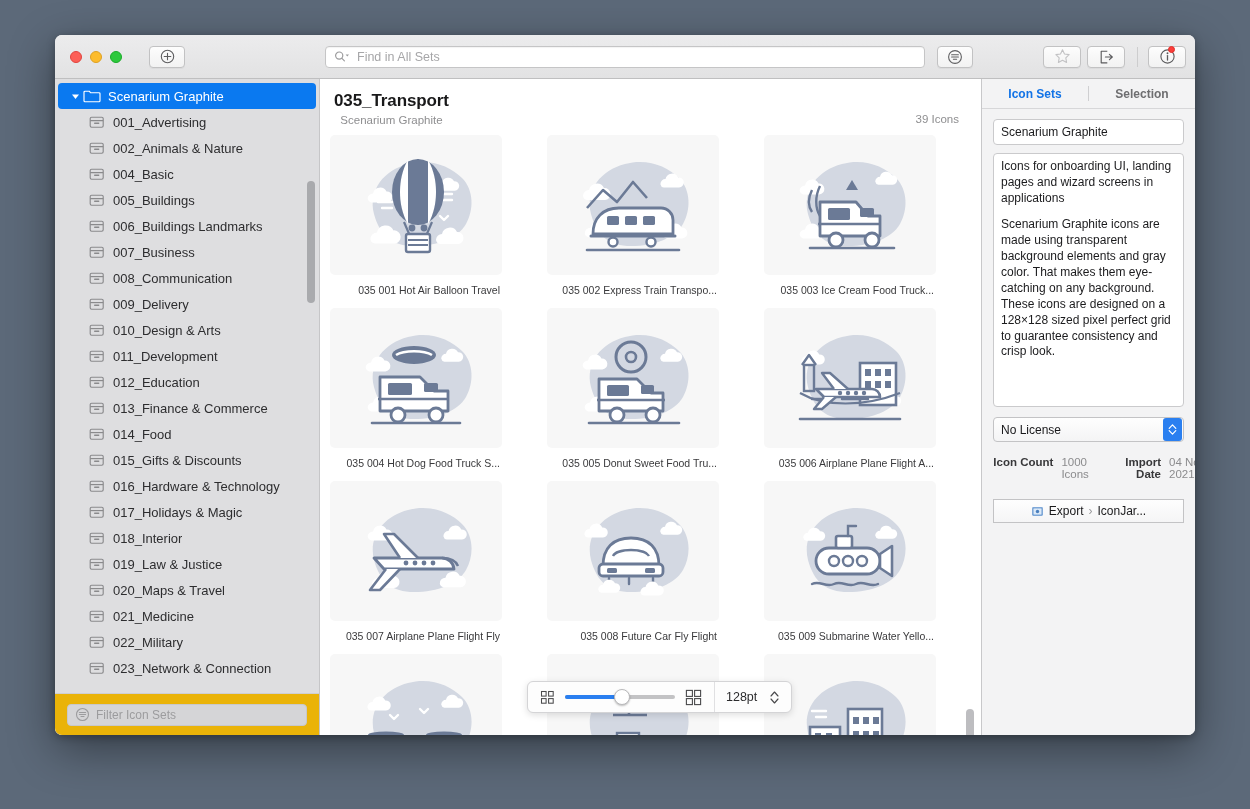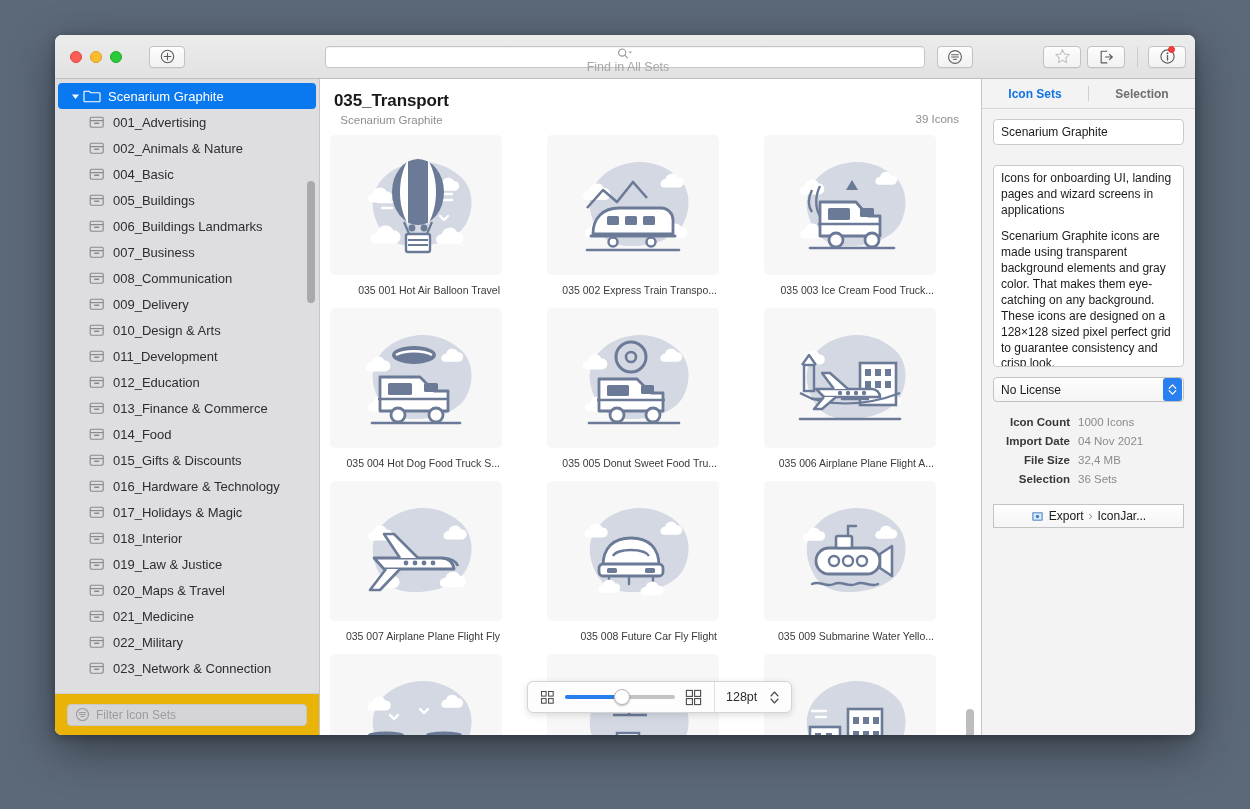--- a/index.html
+++ b/index.html
@@ -44,21 +44,20 @@
     box-shadow: 0 1px 0 rgba(0,0,0,0.04);
   }
   #add-btn { margin-left: 27px; width: 36px; }
 
   #search-wrap { position: absolute; left: 270px; width: 600px; }
   #search-field {
     height: 22px; width: 600px;
     background: #fff; border: 1px solid #c5c5c6; border-radius: 4px;
     display: flex; align-items: center; padding: 0 8px;
     box-shadow: inset 0 1px 1px rgba(0,0,0,0.05);
-    flex-direction: column;
   }
   #search-field .ph { font-size: 12.5px; color: #a6a6a8; margin-left: 6px; }
 
   #filter-btn { position: absolute; left: 882px; width: 34px; }
   #star-btn   { position: absolute; left: 988px; width: 38px; }
   #export-btn { position: absolute; left: 1032px; width: 38px; }
   #sep-tb { position: absolute; left: 1082px; width: 1px; height: 20px; background: #cdcdce; }
   #info-btn   { position: absolute; left: 1093px; width: 38px; }
   #info-dot {
     position: absolute; top: -2px; right: 1px;
@@ -185,38 +184,38 @@
   .insp-tab { flex: 1; text-align: center; font-size: 12px; color: #6e6e70; font-weight: bold; }
   .insp-tab.active { color: #1273e6; }
   #tab-div { width: 1px; height: 15px; background: #cfcfd1; }
 
   #insp-body { padding: 10px 11px; display: flex; flex-direction: column; }
   .insp-field {
     background: #fff; border: 1px solid #cacacc; border-radius: 4px;
     font-size: 12px; color: #1b1b1d; padding: 5px 7px;
   }
   #insp-name { height: 26px; display: flex; align-items: center; }
-  #insp-desc { margin-top: 20px; height: 202px; line-height: 1.33; overflow: hidden; }
+  #insp-desc { margin-top: 8px; height: 254px; line-height: 1.33; overflow: hidden; }
   #insp-desc p + p { margin-top: 10px; }
 
   #license {
     margin-top: 10px; height: 25px;
     background: linear-gradient(to bottom,#fefefe,#f4f4f5);
     border: 1px solid #c3c3c5; border-radius: 4px;
     display: flex; align-items: center; justify-content: space-between;
     font-size: 12px; color: #19191b; padding-left: 7px;
   }
   #license-arrows {
     width: 19px; height: 23px; margin: 0 1px 0 0;
     background: #2a7ff0; border-radius: 3px;
     display: flex; align-items: center; justify-content: center;
     flex-direction: column; color: #fff;
   }
 
-  #meta { margin-top: 14px; display: flex; flex-direction: column; gap: 7px; }
+  #meta { margin-top: 14px; display: flex; flex-direction: row; }
   .meta-row { display: flex; font-size: 11.5px; align-items: baseline; }
   .meta-row .k { width: 85px; text-align: right; color: #38383a; font-weight: bold; padding-right: 8px; }
   .meta-row .v { color: #8b8b8d; }
 
   #export-big {
     margin-top: 19px; height: 24px;
     background: linear-gradient(to bottom,#fefefe,#f5f5f6);
     border: 1px solid #c3c3c5; border-radius: 0;
     display: flex; align-items: center; justify-content: center; gap: 5px;
     font-size: 12px; color: #19191b;

